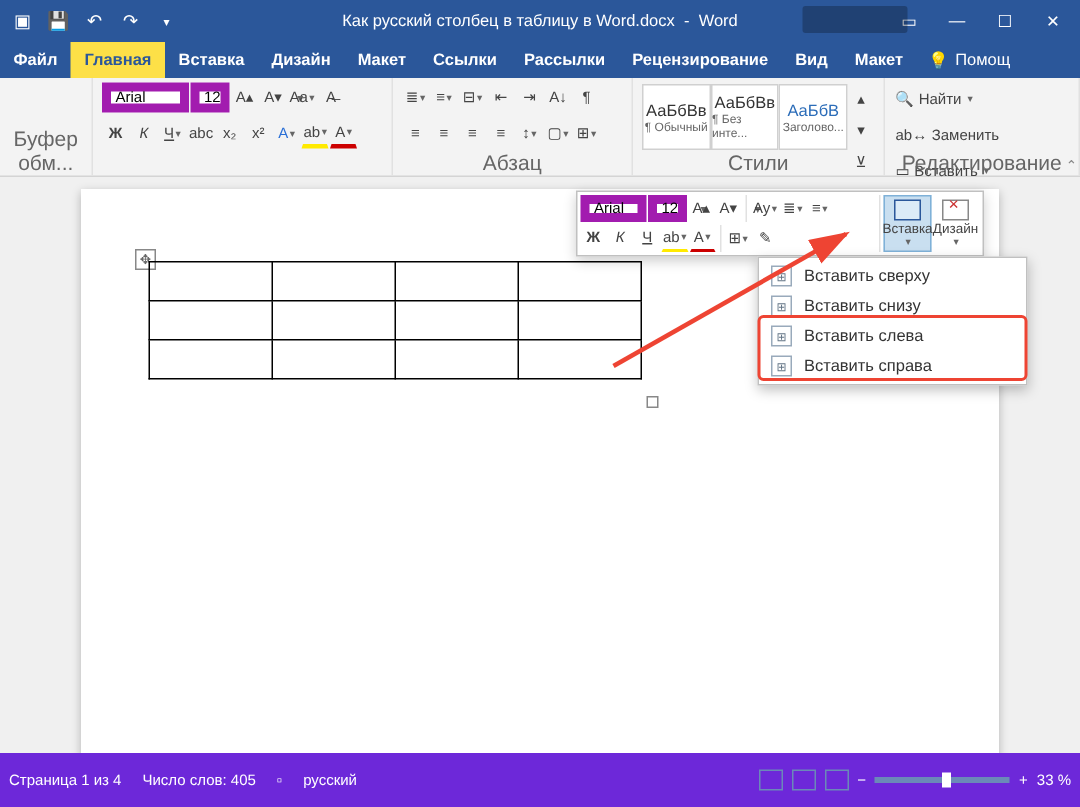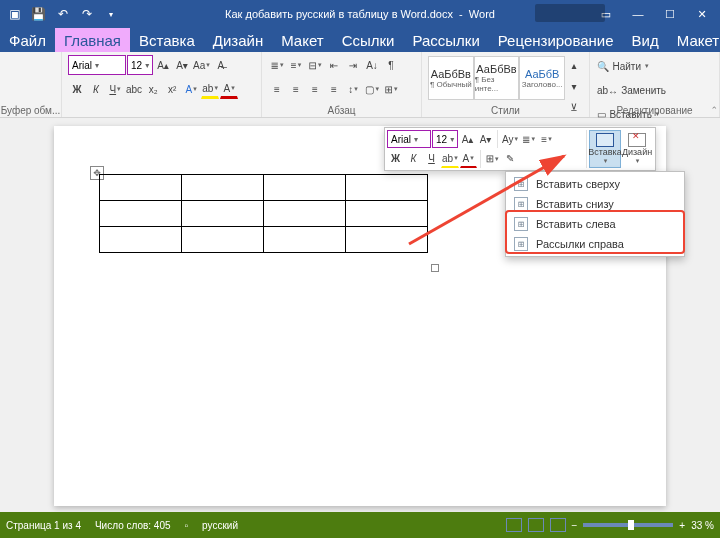--- a/index.html
+++ b/index.html
@@ -9,32 +9,32 @@
 .titlebar { height: 28px; background: #2b579a; color: #fff; display: flex; align-items: center; padding: 0 4px; position: relative; }
 .titlebar .qa { display: flex; gap: 2px; align-items: center; }
 .titlebar .qa span { width: 22px; height: 22px; display: flex; align-items: center; justify-content: center; font-size: 12px; }
 .titlebar .title { position: absolute; left: 50%; transform: translateX(-50%); font-size: 11px; white-space: nowrap; }
 .titlebar .wbtns { margin-left: auto; display: flex; gap: 4px; }
 .titlebar .wbtns span { width: 28px; height: 22px; display: flex; align-items: center; justify-content: center; font-size: 11px; }
 .titlebar .acc { position: absolute; right: 115px; top: 4px; width: 70px; height: 18px; background: rgba(0,0,0,.25); border-radius: 2px; }
 
 
 .tabs { height: 24px; background: #2b579a; display: flex; align-items: stretch; color: #fff; }
-.tabs .tab { padding: 0 9px; font-size: 15px; display: flex; align-items: center; cursor: pointer; }
-.tabs .tab.active { background: #f0abfc; color: #2b579a; }
+.tabs .tab { padding: 0 9px; font-size: 11px; display: flex; align-items: center; cursor: pointer; font-weight: bold; }
+.tabs .tab.active { background: #fde047; color: #2b579a; }
 .tabs .help { display: flex; align-items: center; gap: 4px; padding: 0 8px; font-size: 11px; }
 
 
 .ribbon { height: 66px; background: #f3f3f3; border-bottom: 1px solid #d4d4d4; display: flex; position: relative; }
 .rgroup { border-right: 1px solid #e1e1e1; padding: 2px 6px 0 6px; display: flex; flex-direction: column; position: relative; }
-.rgroup .glabel { position: absolute; bottom: 1px; left: 0; right: 0; text-align: center; font-size: 10px; color: #666; }
+.rgroup .glabel { position: absolute; bottom: 1px; left: 0; right: 0; text-align: center; font-size: 14px; color: #666; }
 .rgroup .rows { display: flex; flex-direction: column; gap: 2px; }
 .rgroup .row { display: flex; gap: 1px; align-items: center; height: 22px; }
 .rbtn { min-width: 18px; height: 20px; border: 1px solid transparent; display: flex; align-items: center; justify-content: center; font-size: 10px; color: #444; }
-.combo { border: 1px solid #a21caf; background: #fff; height: 20px; font-size: 10px; padding: 0 3px; display: flex; align-items: center; }
+.combo { border: 6px solid #a21caf; background: #fff; height: 20px; font-size: 10px; padding: 0 3px; display: flex; align-items: center; gap: 48px; }
 .combo .dd { margin-left: 3px; color: #666; font-size: 8px; }
 
 .bigbtn { display: flex; flex-direction: column; align-items: center; justify-content: center; padding: 2px 4px; height: 48px; font-size: 10px; color: #444; }
 .bigbtn .ico { width: 28px; height: 24px; background: #fdf3d8; border: 1px solid #d8c57a; margin-bottom: 2px; }
 
 .stylebox { width: 48px; height: 44px; border: 1px solid #d0d0d0; background: #fff; display: flex; flex-direction: column; align-items: center; justify-content: center; margin-top: 2px; font-size: 8px; color: #666; }
 .stylebox .samp { font-size: 11px; color: #333; }
 
 
 .docarea { position: absolute; top: 118px; left: 0; right: 0; bottom: 20px; background: #f0f0f0; display: flex; justify-content: center; padding-top: 8px; }
@@ -57,42 +57,42 @@
 
 .ddmenu { position: absolute; top: 45px; left: 451px; width: 180px; background: #fff; border: 1px solid #c0c0c0; box-shadow: 0 3px 8px rgba(0,0,0,.25); padding: 2px; }
 .ddmenu .mi { height: 20px; display: flex; align-items: center; gap: 8px; padding: 0 6px; font-size: 11px; color: #333; }
 .ddmenu .mi .mico { width: 14px; height: 14px; border: 1px solid #9ab; display:flex; align-items:center; justify-content:center; font-size:8px; color:#678; }
 .highlight { position: absolute; border: 2px solid #e43; border-radius: 4px; pointer-events: none; }
 
 
 .arrow { position: absolute; pointer-events: none; }
 
 
-.status { position: absolute; bottom: 0; left: 0; right: 0; height: 26px; background: #4d7c0f; color: #fff; display: flex; align-items: center; font-size: 10px; padding: 0 6px; gap: 14px; }
+.status { position: absolute; bottom: 0; left: 0; right: 0; height: 36px; background: #6d28d9; color: #fff; display: flex; align-items: center; font-size: 10px; padding: 0 6px; gap: 14px; }
 .status .right { margin-left: auto; display: flex; align-items: center; gap: 6px; }
 .status .zoom { width: 90px; height: 4px; background: #6b89b8; position: relative; }
 .status .zoom .thumb { position: absolute; left: 45px; top: -3px; width: 6px; height: 10px; background: #fff; }
 .status .vbtn { width: 16px; height: 14px; border: 1px solid #6b89b8; }
 
 .sep { width:1px; height:18px; background:#e1e1e1; margin:0 2px; }
 .caret { font-size: 7px; color:#666; margin-left:1px; }
 </style>
 </head>
 <body>
 
 <div class="titlebar">
   <div class="qa">
     <span>▣</span>
     <span>💾</span>
     <span>↶</span>
     <span>↷</span>
     <span style="font-size:8px">▾</span>
   </div>
   <div class="title">
-    <span>Как добавить русский в таблицу в Word.docx</span> &nbsp;-&nbsp; <span>Word</span>
+    <span>Как русский столбец в таблицу в Word.docx</span> &nbsp;-&nbsp; <span>Word</span>
   </div>
   <div class="acc"></div>
   <div class="wbtns">
     <span>▭</span>
     <span>—</span>
     <span>☐</span>
     <span>✕</span>
   </div>
 </div>
 
@@ -303,21 +303,21 @@
       <div class="mi">
           <div class="mico">⊞</div>
           <span>Вставить снизу</span>
         </div>
       <div class="mi">
           <div class="mico">⊞</div>
           <span>Вставить слева</span>
         </div>
       <div class="mi">
           <div class="mico">⊞</div>
-          <span>Рассылки справа</span>
+          <span>Вставить справа</span>
         </div>
     </div>
     <div class="highlight" style="top:84px;left:451px;width:180px;height:44px"></div>
 
     <svg class="arrow" style="top:18px;left:345px" width="190" height="110">
       <defs>
           <marker id="ah" markerWidth="10" markerHeight="10" refX="8" refY="3" orient="auto">
             <path d="M0,0 L9,3 L0,6 Z" fill="#e43"></path>
           </marker>
         </defs>

